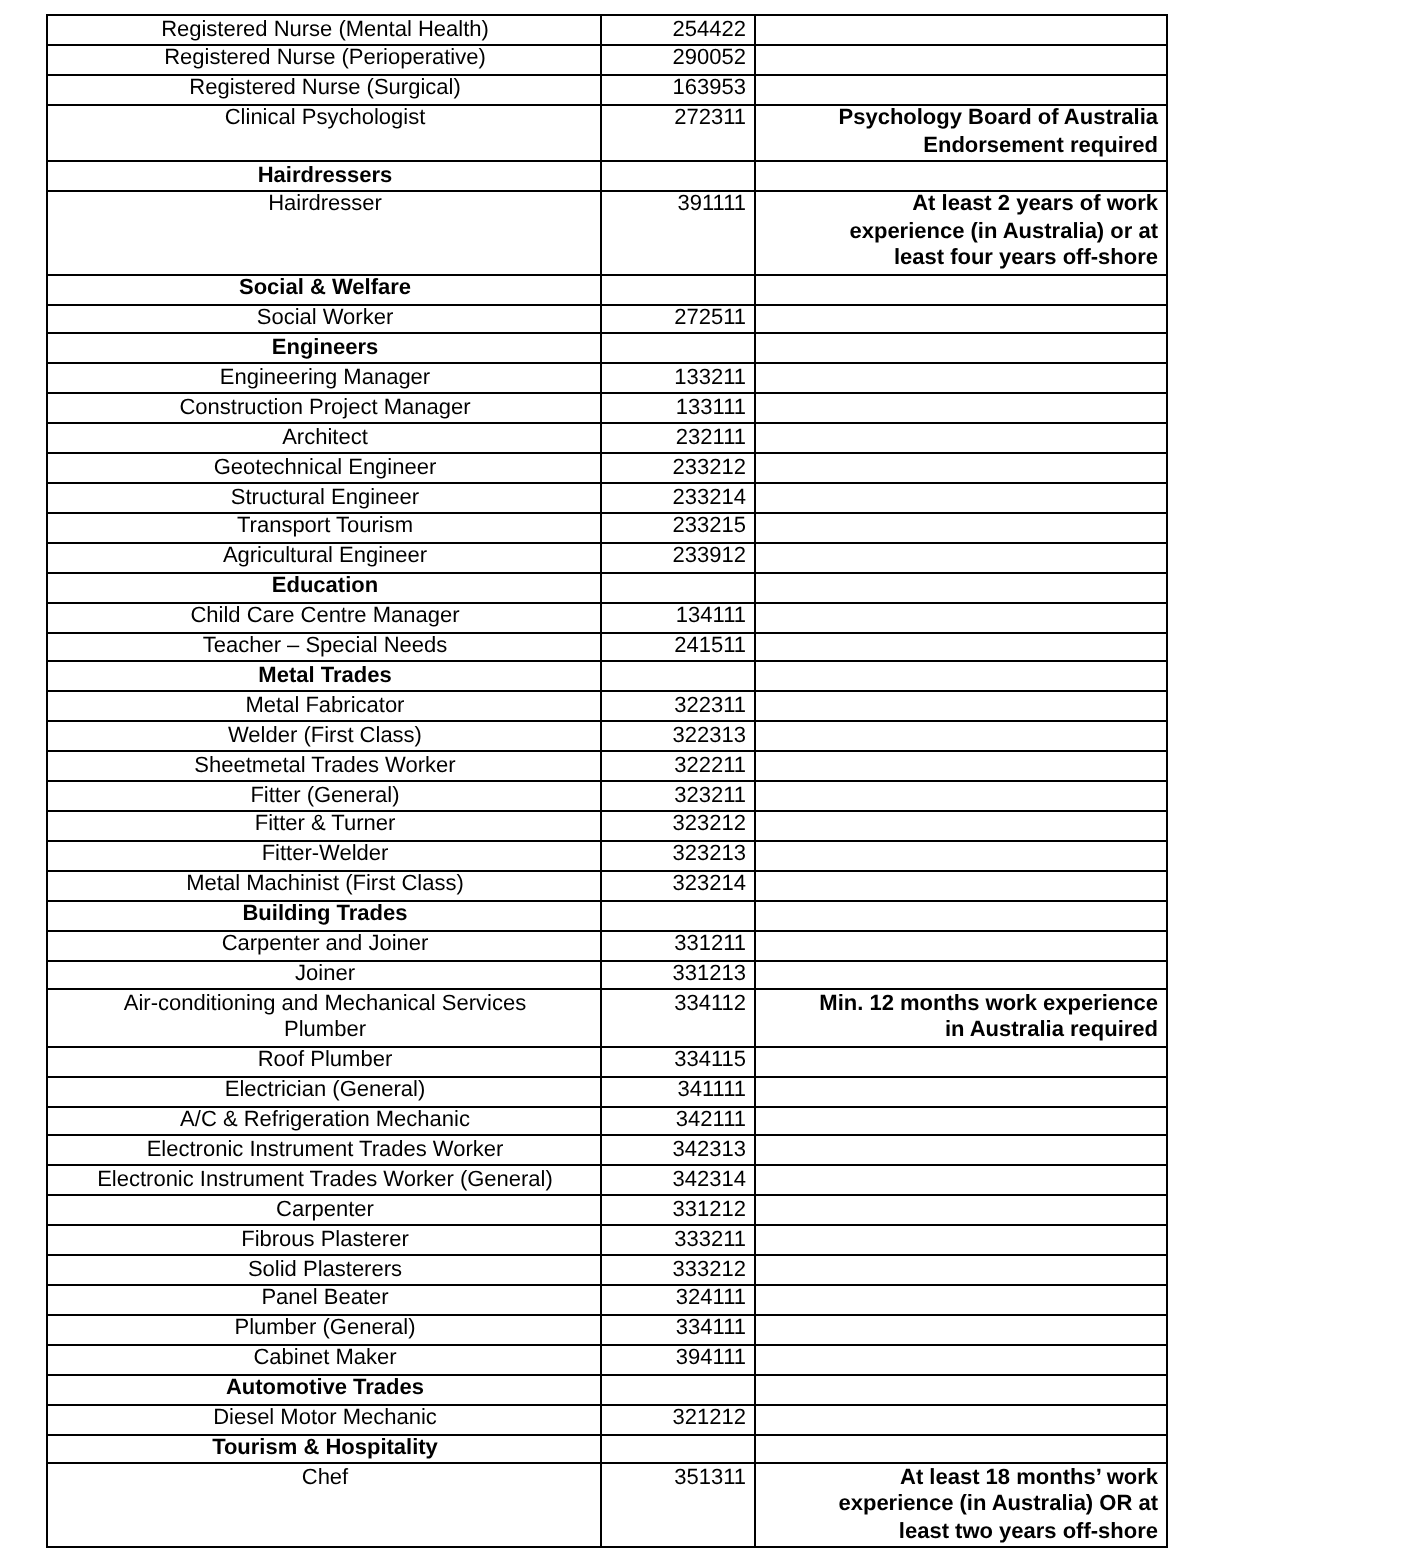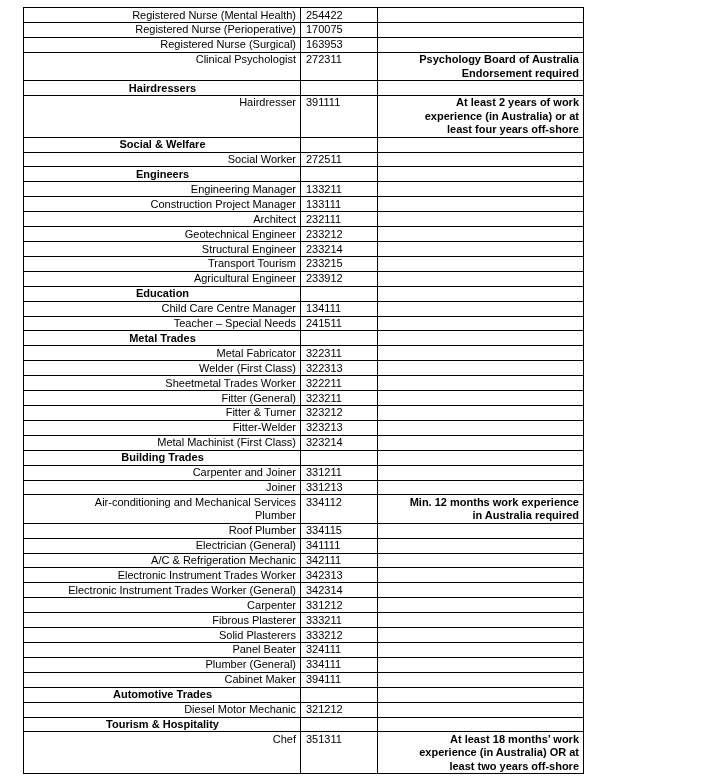--- a/index.html
+++ b/index.html
@@ -29,26 +29,26 @@
   table.occ-table tr { height: 14.3px; }
   table.occ-table td {
     border: 1px solid #000;
     font-size: 11px;
     line-height: 13.4px;
     vertical-align: top;
     padding: 0.5px 4px 0 5px;
     overflow: hidden;
   }
   td.occ {
-    text-align: right;
+    text-align: center;
     padding-right: 9px;
     white-space: pre-line;
   }
   td.code {
-    text-align: left;
+    text-align: right;
     padding-left: 0;
     padding-right: 0;
   }
   td.note {
     font-weight: bold;
     text-align: right;
     white-space: pre-line;
   }
   td.section {
     font-weight: bold;
@@ -67,21 +67,21 @@
       <col class="c-note">
     </colgroup>
     <tbody>
         <tr>
           <td class="occ">Registered Nurse (Mental Health)</td>
           <td class="code">254422</td>
           <td class="note"></td>
         </tr>
         <tr>
           <td class="occ">Registered Nurse (Perioperative)</td>
-          <td class="code">170075</td>
+          <td class="code">290052</td>
           <td class="note"></td>
         </tr>
         <tr>
           <td class="occ">Registered Nurse (Surgical)</td>
           <td class="code">163953</td>
           <td class="note"></td>
         </tr>
         <tr>
           <td class="occ">Clinical Psychologist</td>
           <td class="code">272311</td>

